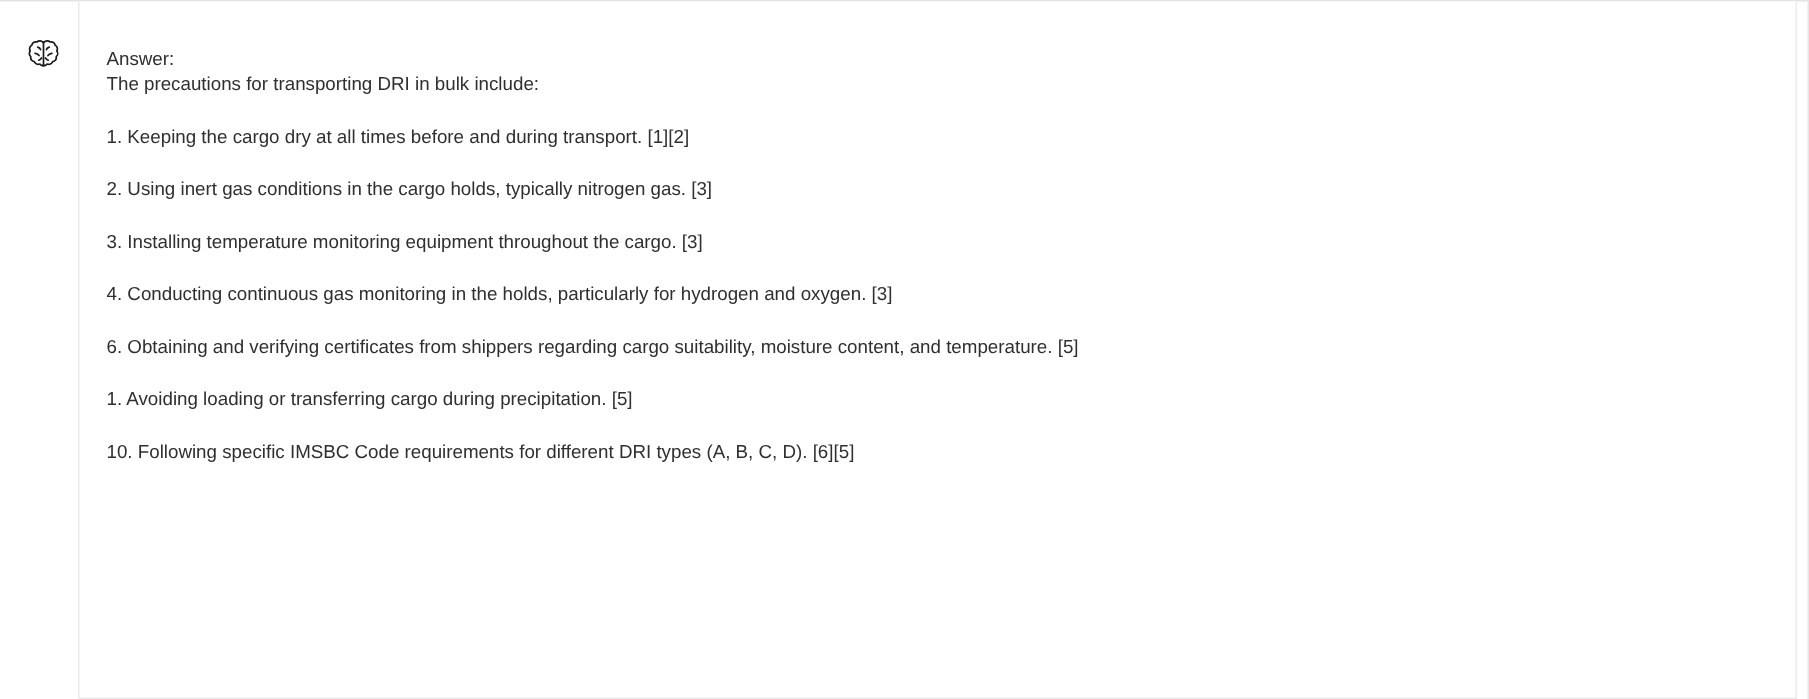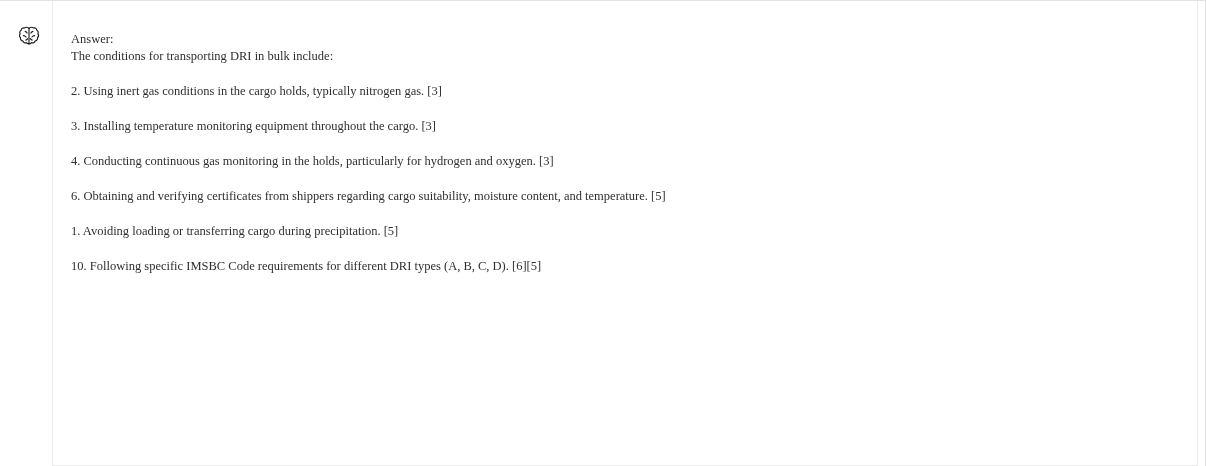--- a/index.html
+++ b/index.html
@@ -65,21 +65,20 @@
     flex: 1;
     margin-top: 0;
     margin-right: 8px;
     min-height: 465px;
     background: #ffffff;
     border-left: 1px solid #ebebeb;
     border-right: 1px solid #ebebeb;
     border-bottom: 1px solid #ebebeb;
     box-sizing: border-box;
     padding: 30px 18px 10px 18px;
-    font-family: Liberation Serif, serif;
   }
   .answer-label,
   .answer-intro {
     font-size: 12.5px;
     line-height: 17px;
     color: #2f2f2f;
   }
   .answer-intro {
     margin-bottom: 4px;
   }
@@ -115,22 +114,23 @@
           <path d="M9.6 14.4c1.2 0.1 2.3 0.7 3 1.6"></path>
           <path d="M22.4 14.4c-1.2 0.1-2.3 0.7-3 1.6"></path>
           <path d="M12.4 19.6c0.9-0.3 1.6-0.9 2.1-1.7"></path>
           <path d="M19.6 19.6c-0.9-0.3-1.6-0.9-2.1-1.7"></path>
         </g>
       </svg>
     </div>
 
     <div class="answer-card">
       <div class="answer-label">Answer:</div>
-      <div class="answer-intro">The conditions for transporting DRI in bulk include:</div>
+      <div class="answer-intro">The precautions for transporting DRI in bulk include:</div>
 
+      <div class="item">1. Keeping the cargo dry at all times before and during transport. [1][2]</div>
       <div class="item">2. Using inert gas conditions in the cargo holds, typically nitrogen gas. [3]</div>
       <div class="item">3. Installing temperature monitoring equipment throughout the cargo. [3]</div>
       <div class="item">4. Conducting continuous gas monitoring in the holds, particularly for hydrogen and oxygen. [3]</div>
       <div class="item">6. Obtaining and verifying certificates from shippers regarding cargo suitability, moisture content, and temperature. [5]</div>
       <div class="item">1. Avoiding loading or transferring cargo during precipitation. [5]</div>
       <div class="item">10. Following specific IMSBC Code requirements for different DRI types (A, B, C, D). [6][5]</div>
     </div>
 
   </div>
 </div>

